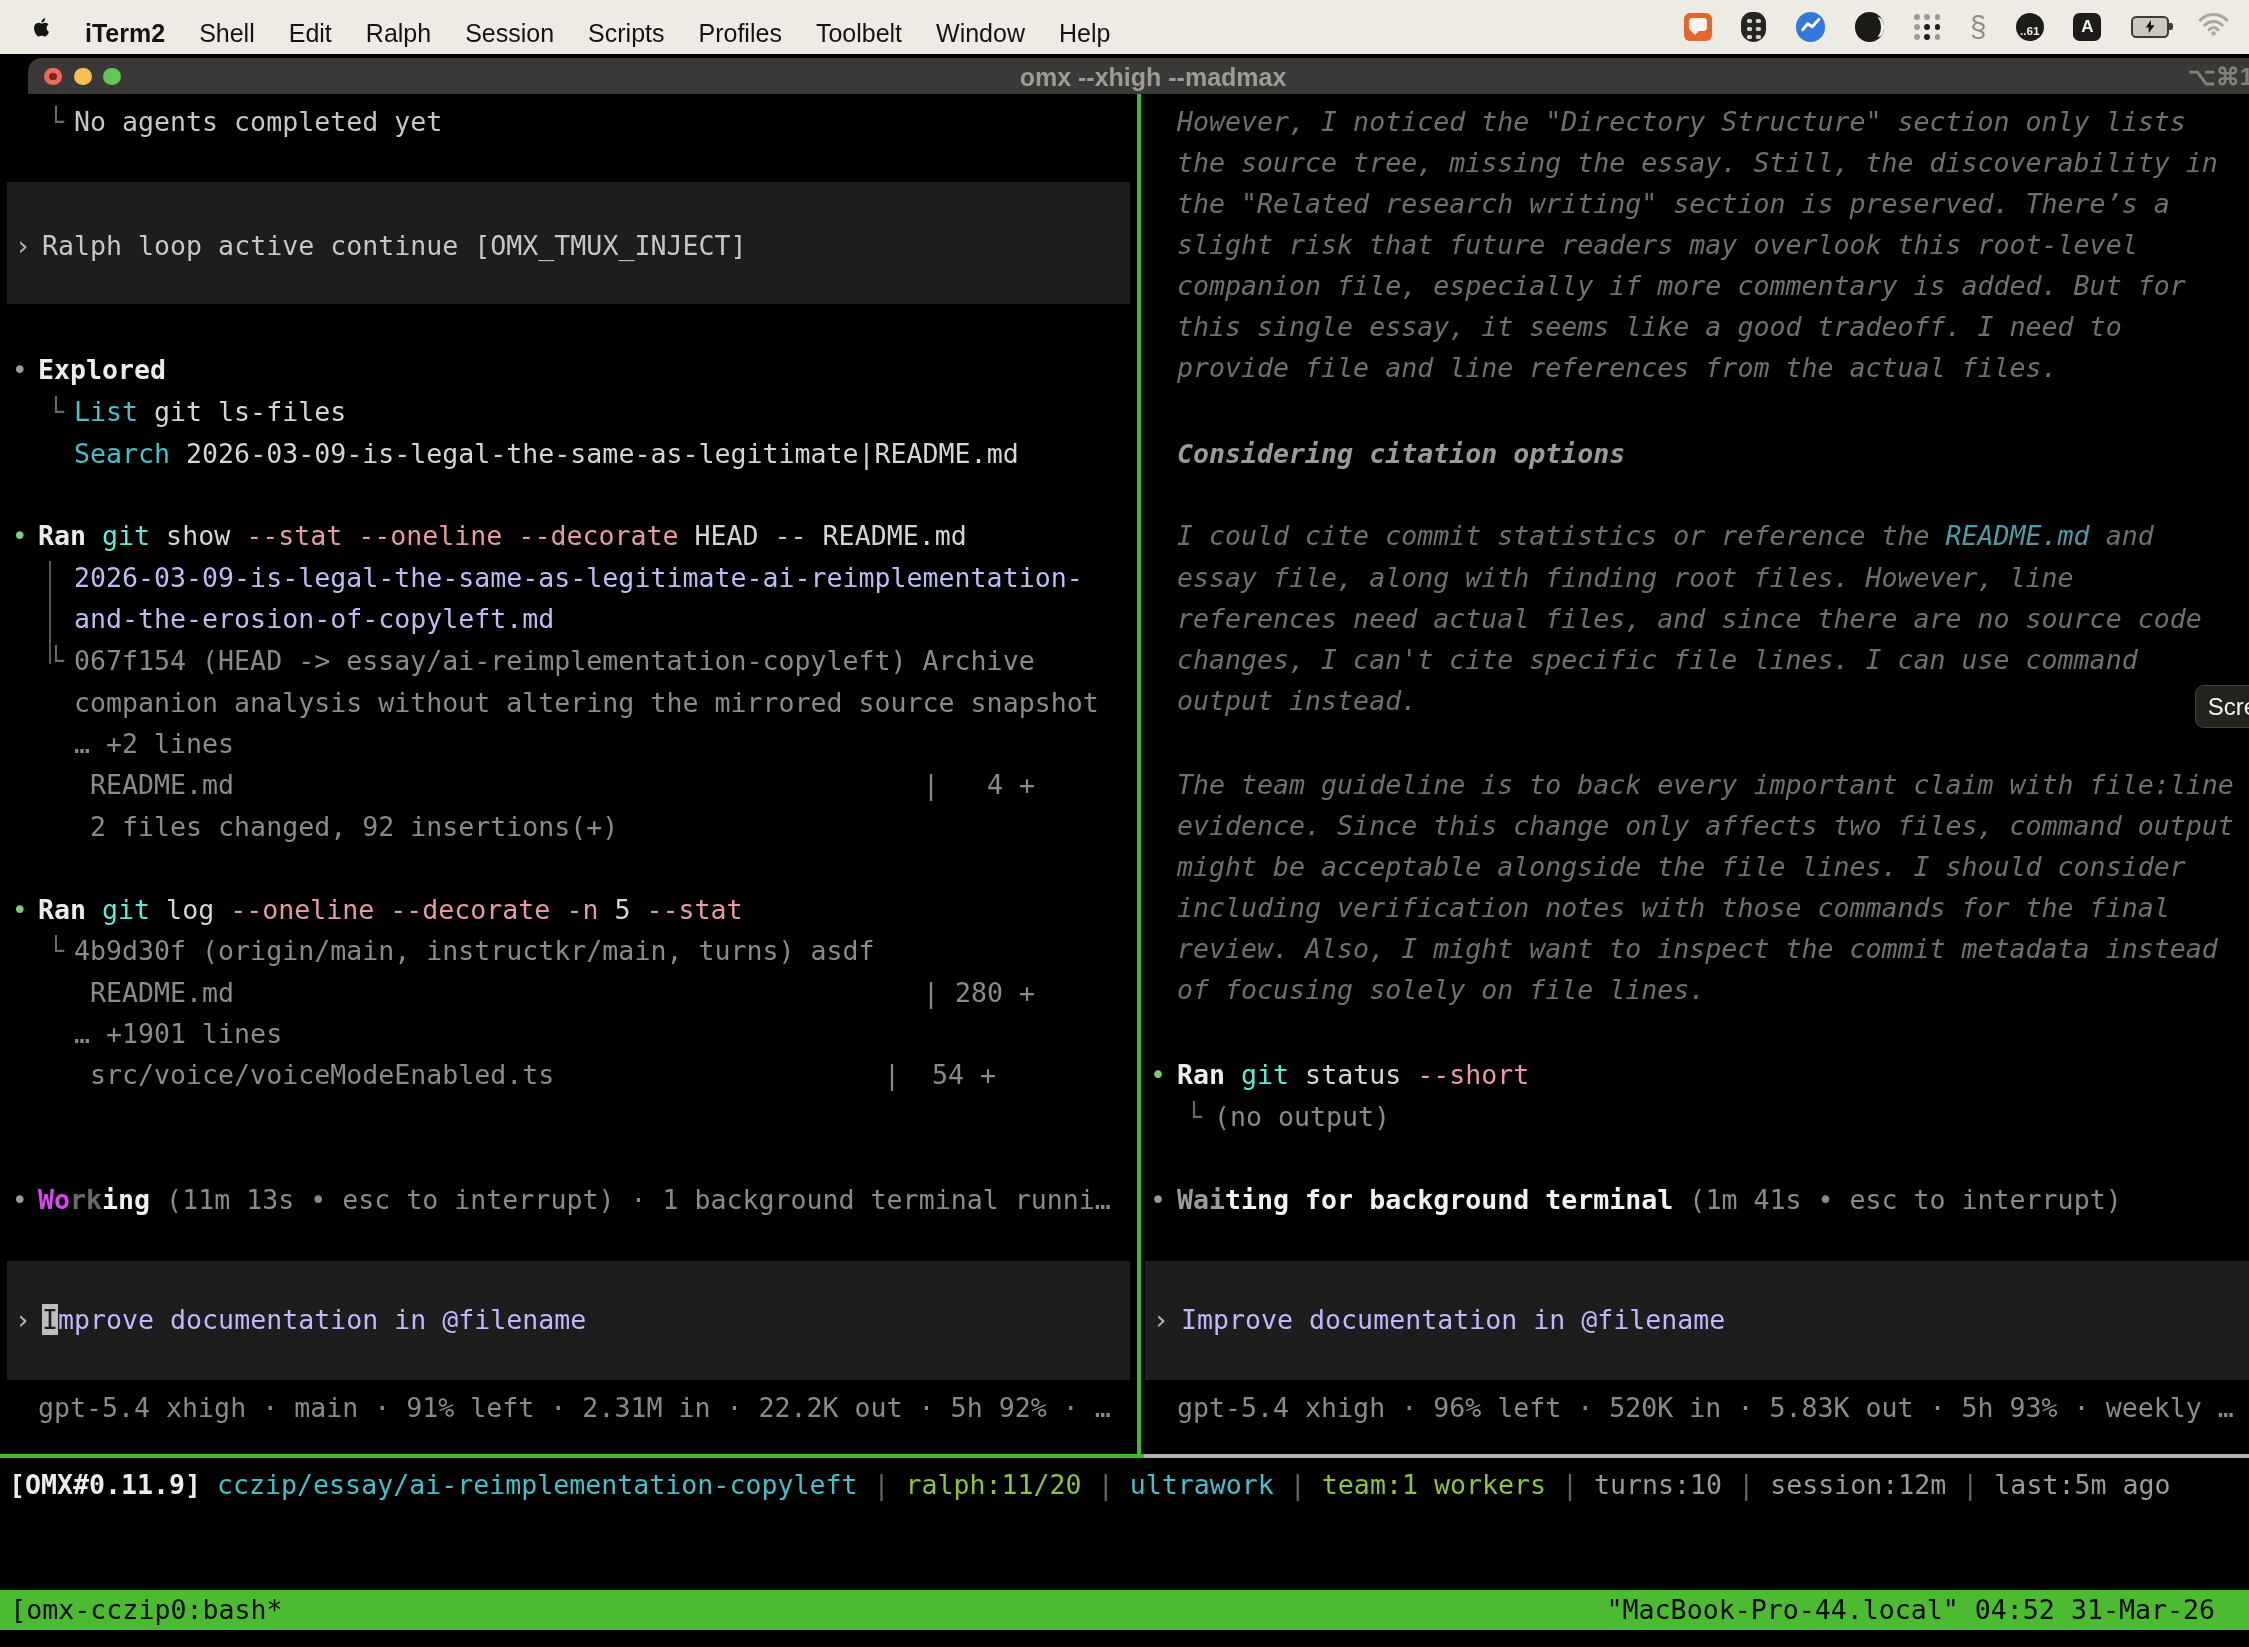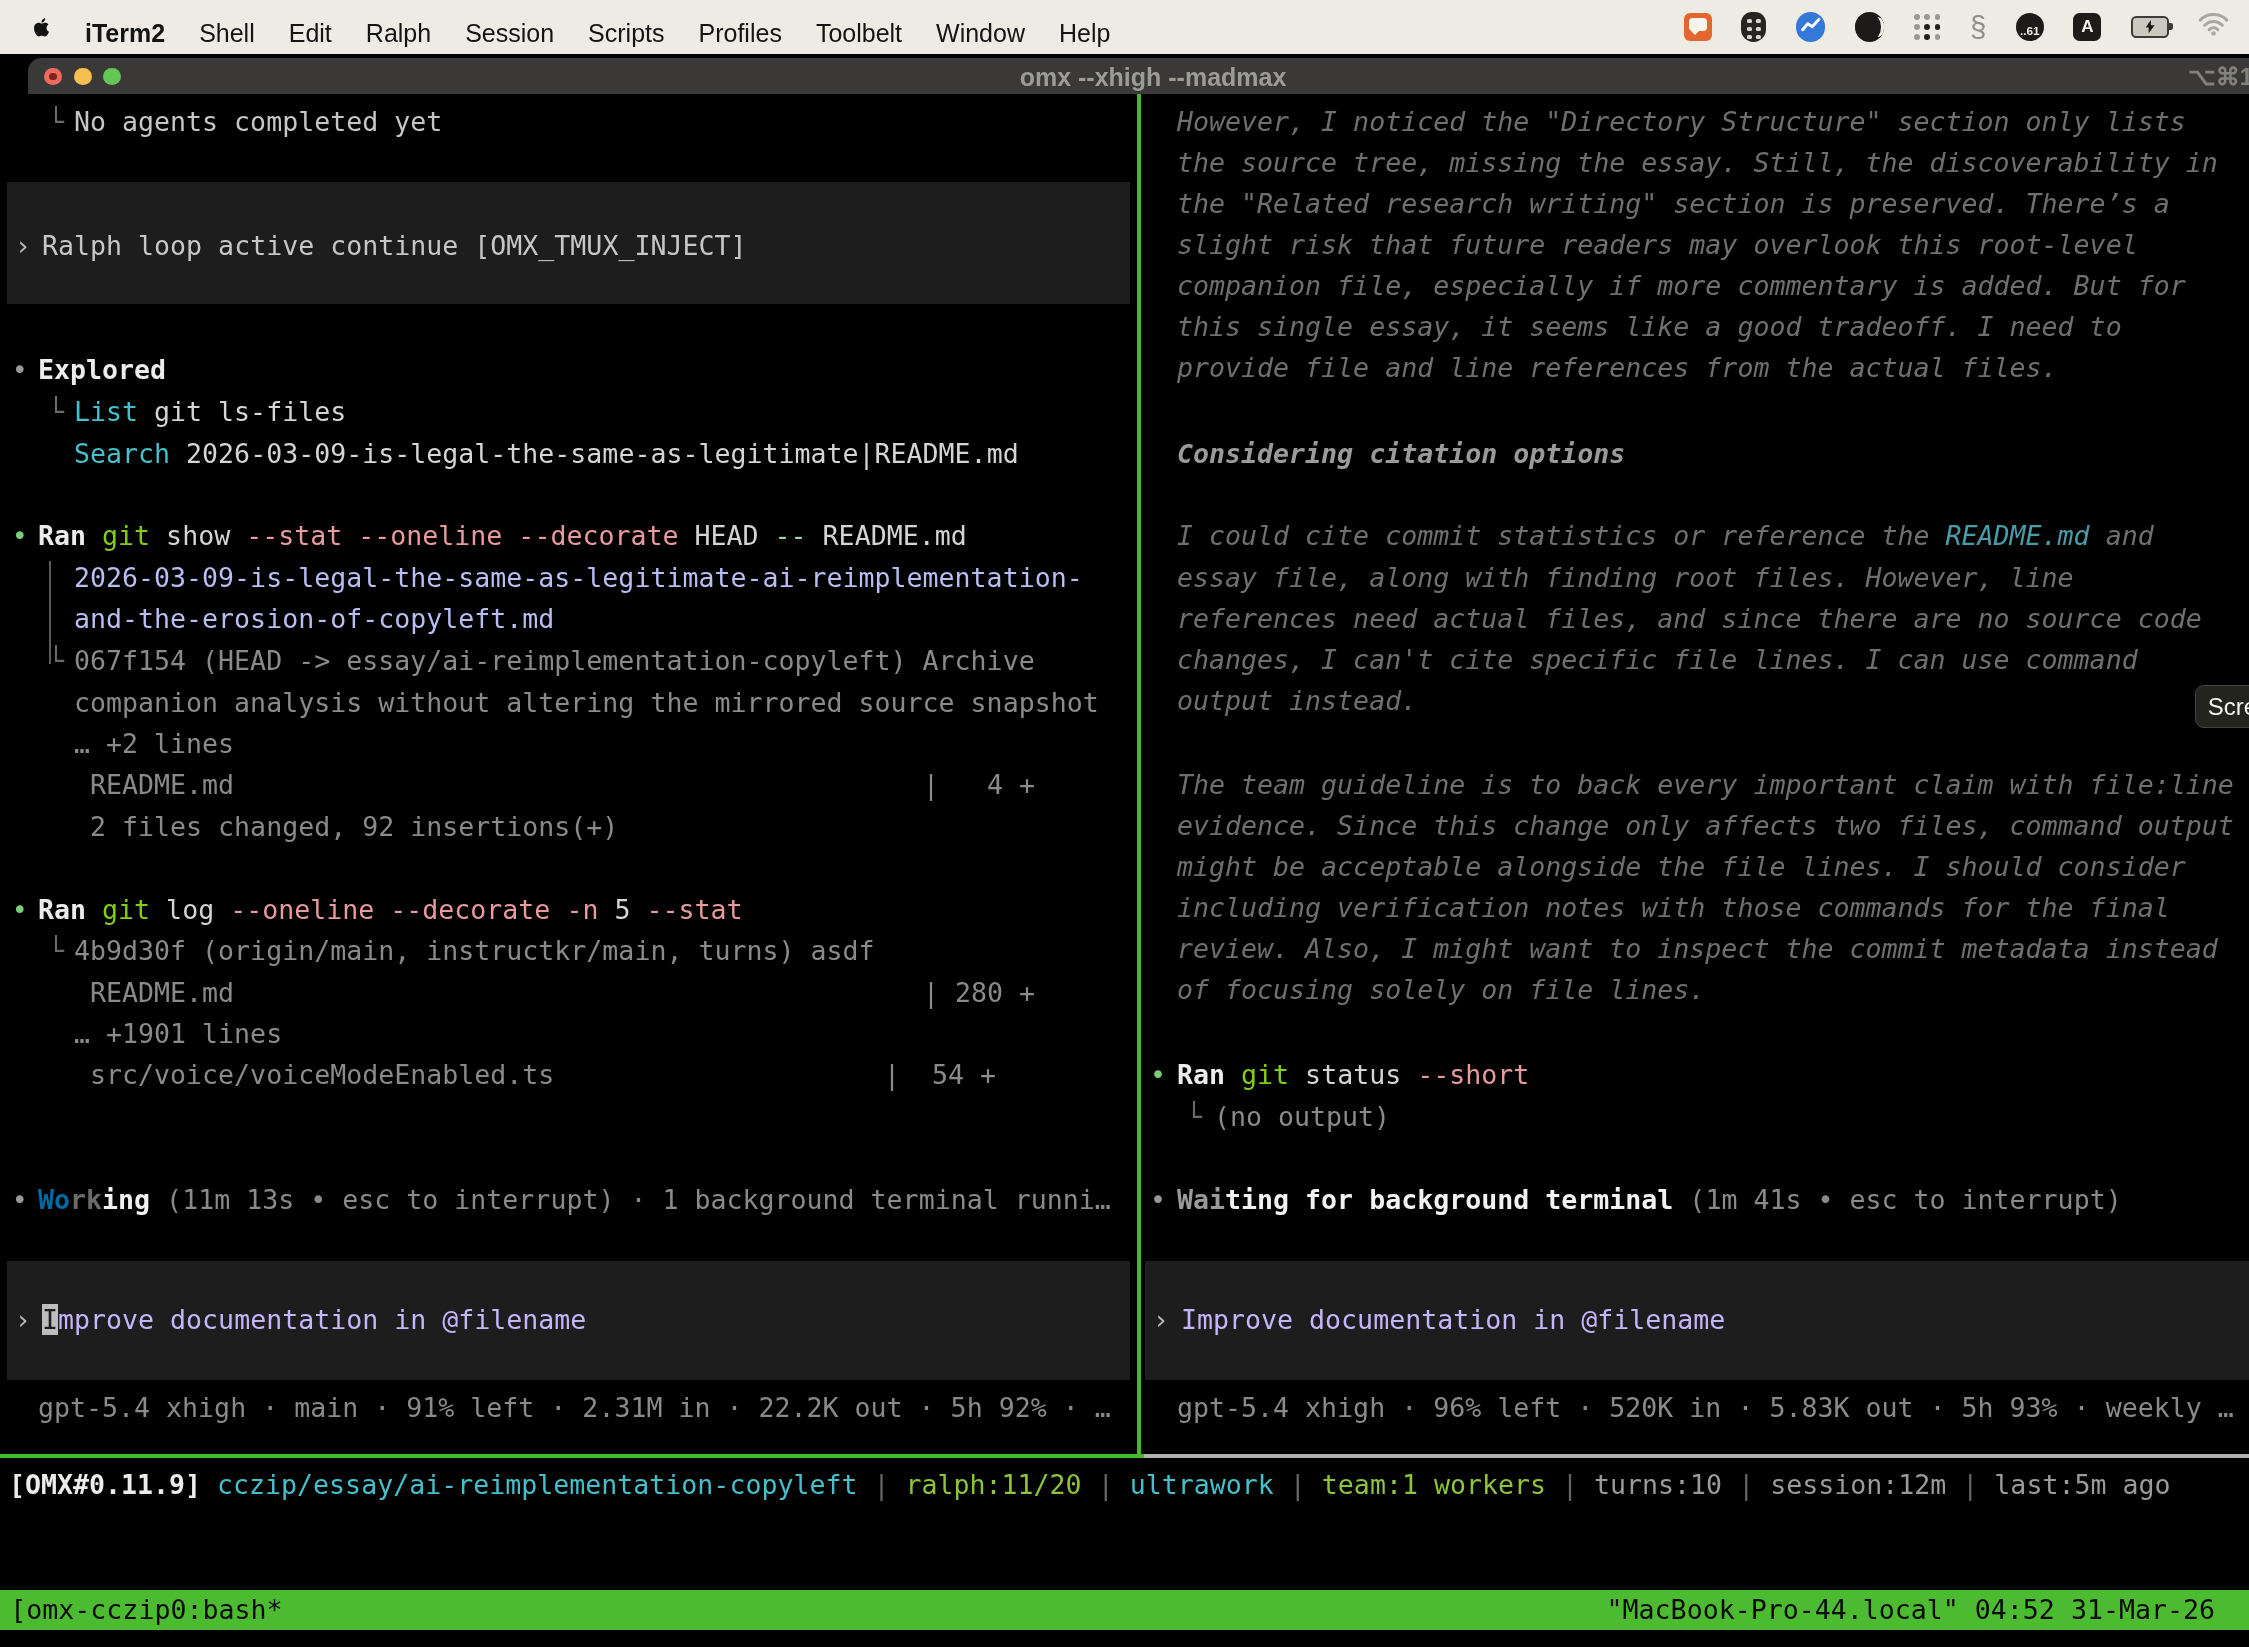--- a/index.html
+++ b/index.html
@@ -79,28 +79,28 @@
   .prompt-text{color:#c4b5fd;}
   .cursor{background:#bdbdbd;color:#1d1d1d;}
   .status-line{color:#8a8a8a;}
   .vline{position:absolute;width:1.5px;background:#5a5a5a;}
 
   .seg-w{color:#d4d4d4;}
   .seg-b{color:#ececec;font-weight:bold;}
   .seg-g{color:#8a8a8a;}
   .seg-g2{color:#9a9a9a;}
   .seg-dg{color:#6f6f6f;font-style:italic;}
-  .seg-git{color:#84cc16;}
+  .seg-git{color:#5eead4;}
   .seg-flag{color:#e89a9e;}
   .seg-cyan{color:#45c0cb;}
   .seg-lg{color:#9ed4ae;}
   .seg-lime{color:#8cc43c;}
   .seg-link{color:#4a9aa8;font-style:italic;}
   .seg-pipe{color:#666666;}
-  .seg-sh1{color:#0369a1;font-weight:bold;}
+  .seg-sh1{color:#d946ef;font-weight:bold;}
   .seg-sh2{color:#6a6a6a;font-weight:bold;}
   .seg-shw{color:#f2f2f2;font-weight:bold;}
   .seg-sh1b{color:#9a9a9a;font-weight:bold;}
 
   
   .v-divider{position:absolute;left:1137px;top:0;width:4.4px;height:1360px;background:#3fbb2a;}
   .h-border-green{position:absolute;left:0;top:1360px;width:1144px;height:3.7px;background:#3fbb2a;}
   .h-border-gray{position:absolute;left:1144px;top:1360px;width:1106px;height:3.7px;background:#b2b2b2;}
 
   .omx-line{position:absolute;left:8.9px;top:1370px;white-space:pre;line-height:41px;}

